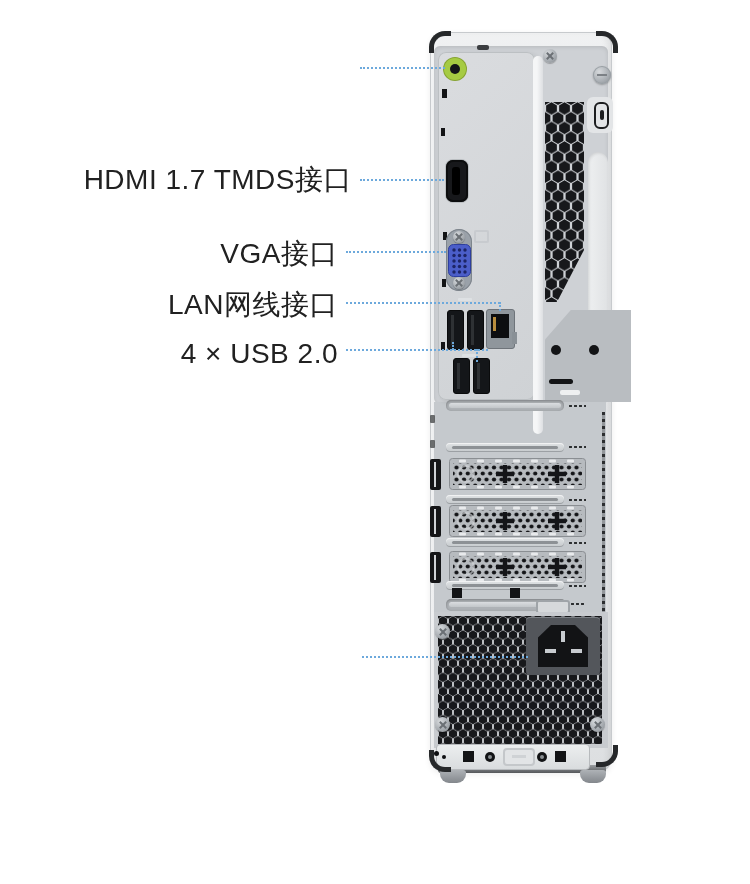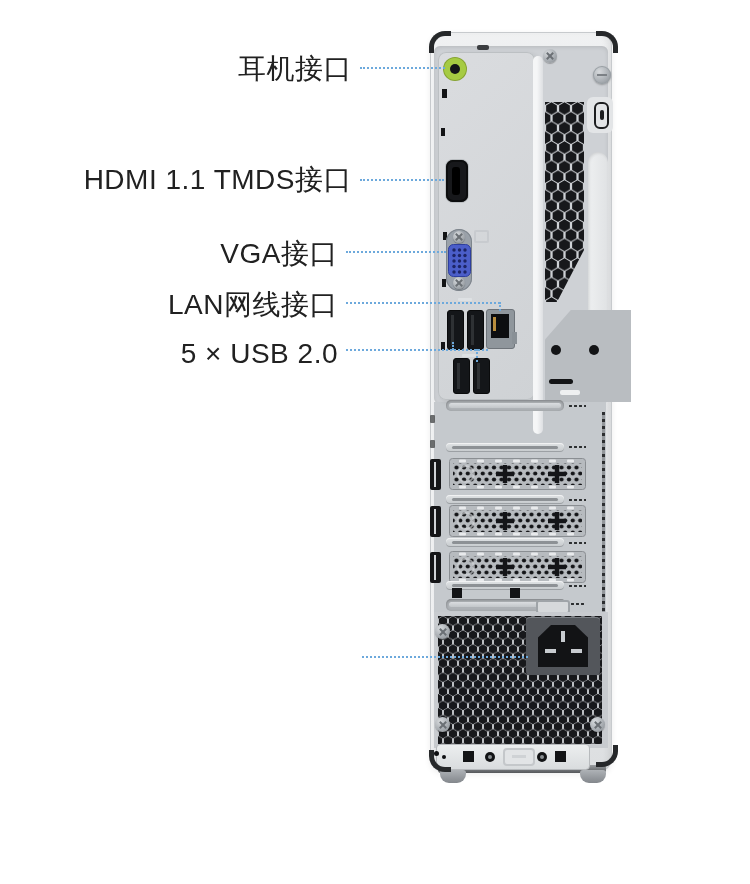--- a/index.html
+++ b/index.html
@@ -42,25 +42,24 @@
   .usb::after{content:"";position:absolute;left:3px;top:4px;bottom:4px;width:3px;background:#2e3134;}
   .blacksq{background:#131416;}
   .foot{border-radius:3px 3px 9px 9px;background:linear-gradient(180deg,#aeb2b6,#83878c);}
   .emboss{background:#dfe2e4;border-radius:1px;opacity:.9;}
 </style>
 </head>
 <body>
 
 <div class="stage">
 
-  <div class="callout-label" style="top:53px;right:398px">耳机接口</div>
-  <div class="callout-label" style="top:164px;right:398px">HDMI 1.1 TMDS接口</div>
+  <div class="callout-label" style="top:164px;right:398px">HDMI 1.7 TMDS接口</div>
   <div class="callout-label" style="top:238px;right:412px">VGA接口</div>
   <div class="callout-label" style="top:289px;right:412px">LAN网线接口</div>
-  <div class="callout-label" style="top:338px;right:412px">5 × USB 2.0</div>
+  <div class="callout-label" style="top:338px;right:412px">4 × USB 2.0</div>
 
   <div class="leader" style="left:360px;top:67px;width:85px"></div>
   <div class="leader" style="left:360px;top:179px;width:84px"></div>
   <div class="leader" style="left:346px;top:251px;width:100px"></div>
   <div class="leader" style="left:346px;top:302px;width:154px"></div>
   <div class="leader-v" style="left:499px;top:302px;height:9px"></div>
   <div class="leader" style="left:346px;top:349px;width:142px"></div>
   <div class="leader-v" style="left:452px;top:342px;height:8px"></div>
   <div class="leader-v" style="left:476px;top:349px;height:13px"></div>
   <div class="leader" style="left:362px;top:656px;width:166px"></div>

